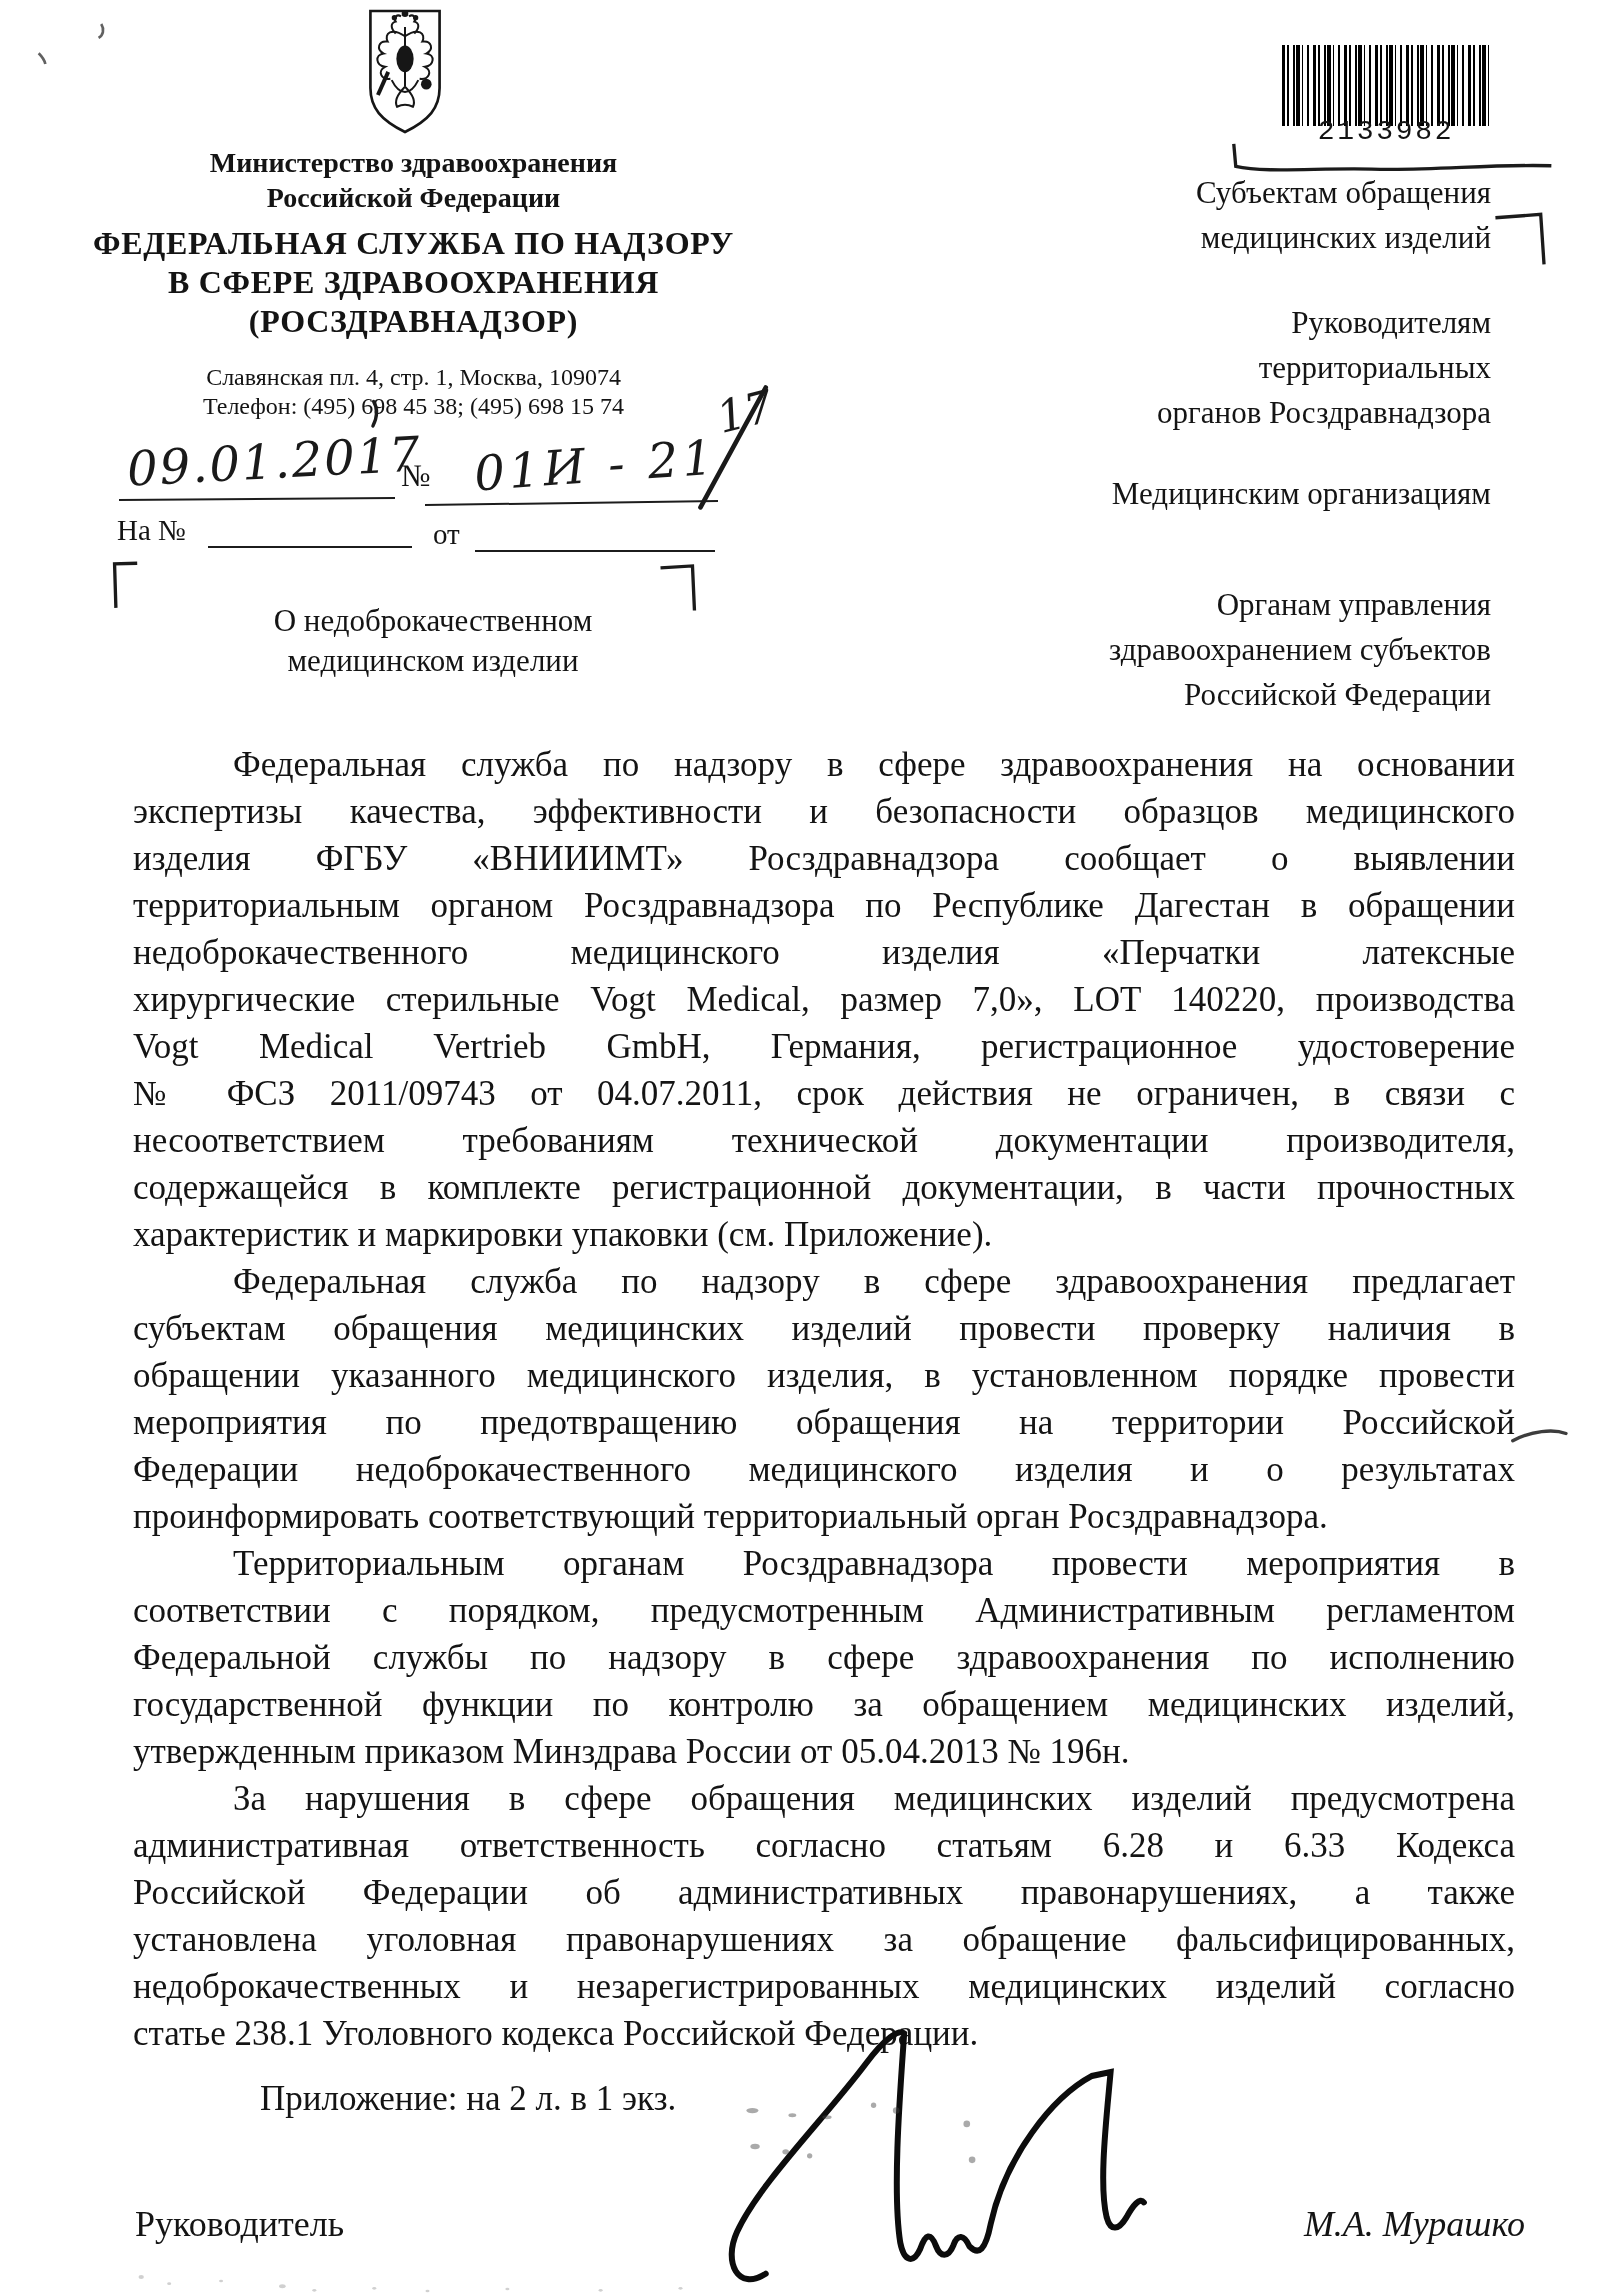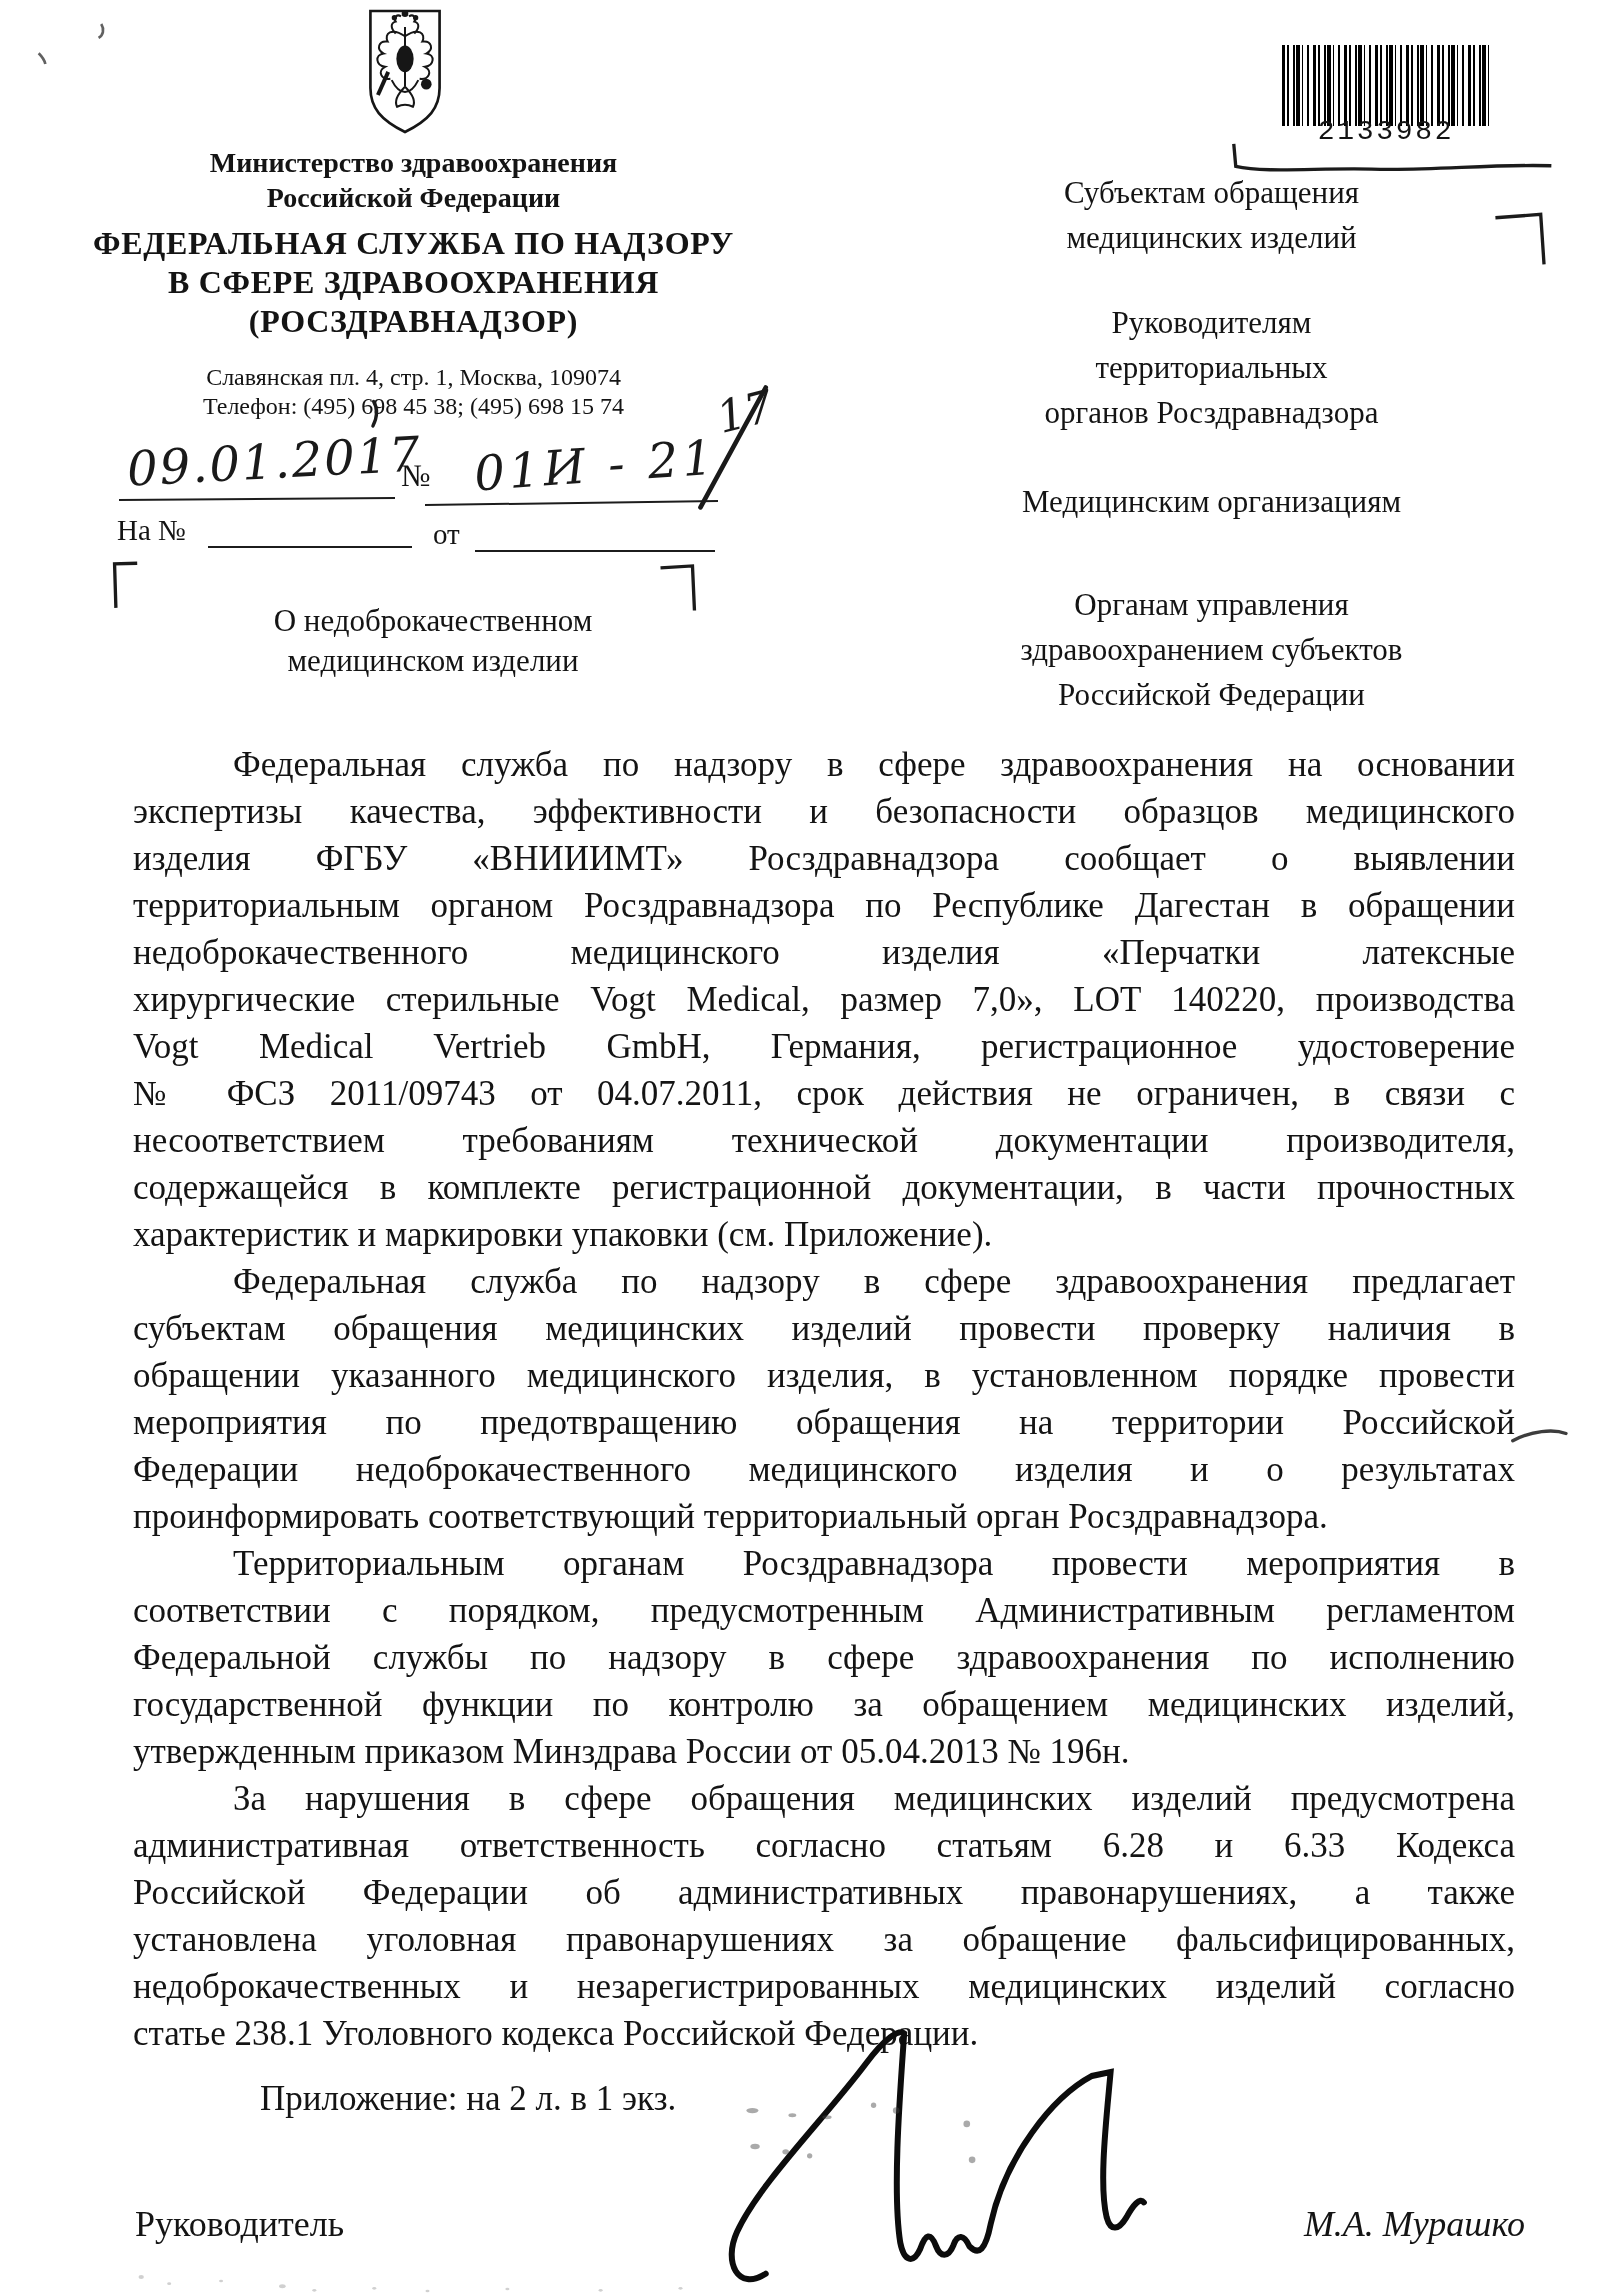--- a/index.html
+++ b/index.html
@@ -32,22 +32,22 @@
       #000 0 3.3px,#fff 3.3px 5.3px,#000 5.3px 6.7px,#fff 6.7px 10.7px,
       #000 10.7px 12.7px,#fff 12.7px 14px,#000 14px 18px,#fff 18px 20px,
       #000 20px 21px,#fff 21px 25px,#000 25px 27px,#fff 27px 31px);
   }
   .barcode-number{
     left:1282px; top:116px; width:208px;
     font-family:"Liberation Mono", monospace;
     font-size:28px; text-align:center; letter-spacing:2.7px;
   }
   
-  .rgroup{left:932px; width:559px; text-align:center; font-size:31px; line-height:45px;}
-  .rg1{top:170px;} .rg2{top:300px;} .rg3{top:471px;margin-top:8px;} .rg4{top:582px;}
+  .rgroup{left:932px; width:559px; text-align:right; font-size:31px; line-height:45px;}
+  .rg1{top:170px;} .rg2{top:300px;} .rg3{top:471px;} .rg4{top:582px;}
   
   .hand{
     font-family:"DejaVu Serif", serif;
     font-style:italic;
     color:#1a1a1a;
   }
   .hw-date{left:127px; top:433px; font-size:48px; transform:rotate(-3deg); letter-spacing:2px; white-space:nowrap;}
   .hw-number{left:474px; top:437px; font-size:48px; transform:rotate(-4deg); letter-spacing:4px; white-space:nowrap;}
   .hw-17{left:717px; top:386px; font-size:44px; transform:rotate(-14deg); white-space:nowrap;}
   .no-sign{left:401px; top:458px; font-size:31px;}

